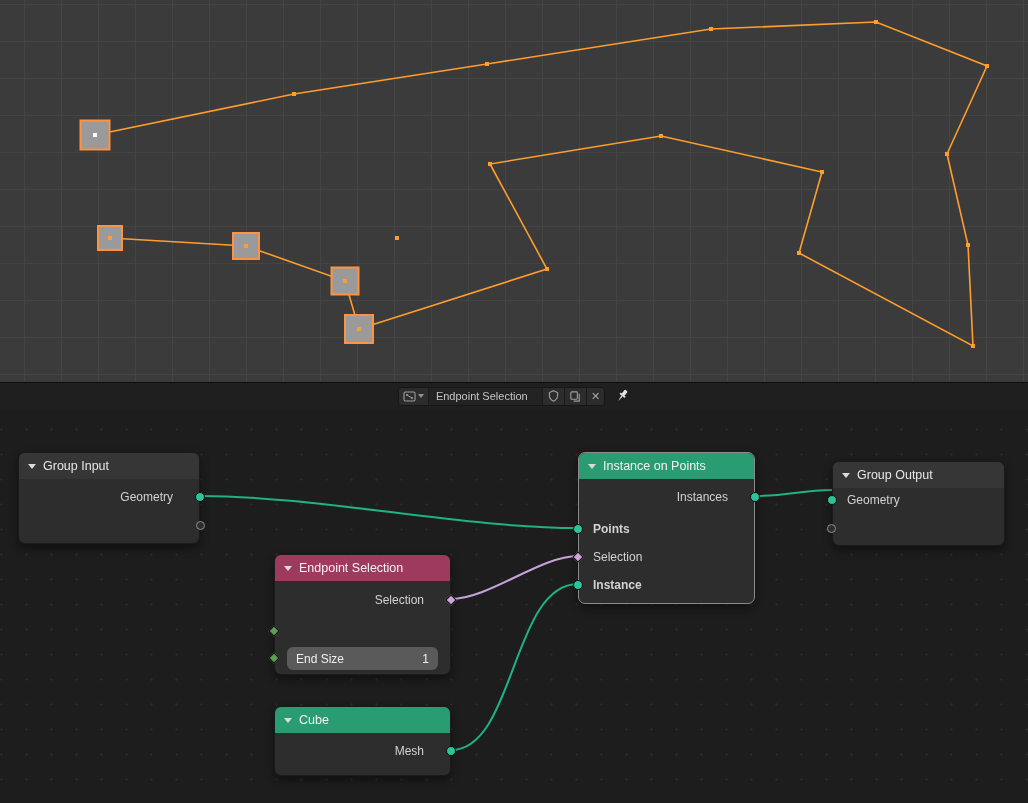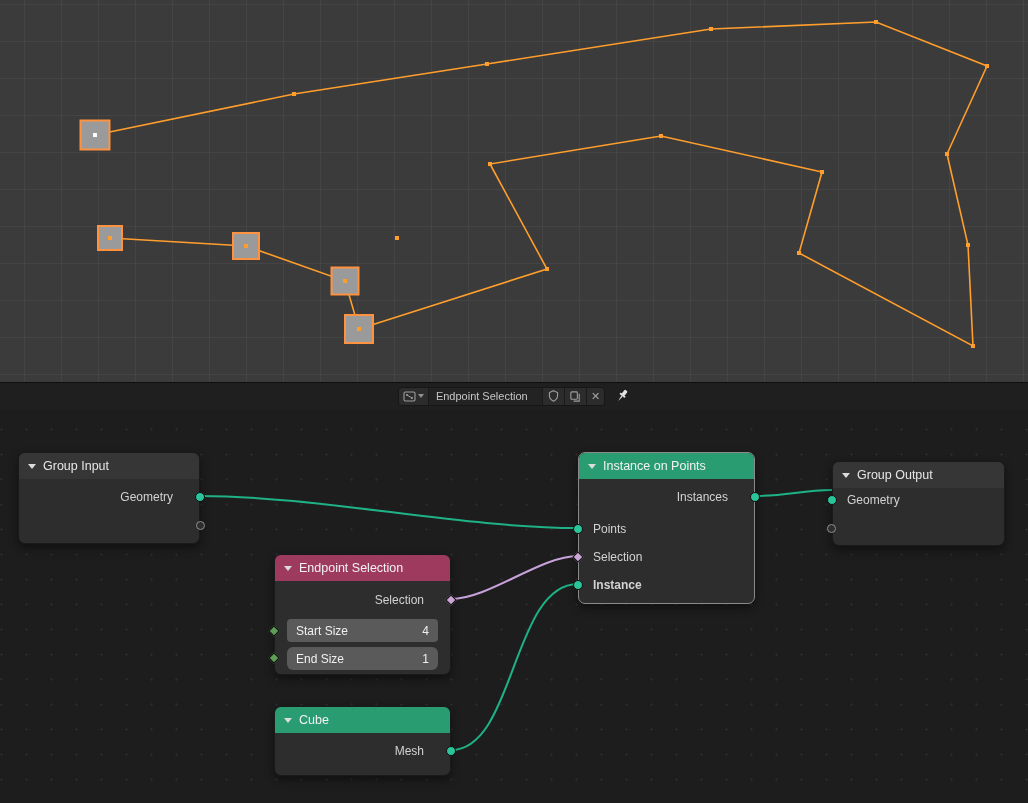--- a/index.html
+++ b/index.html
@@ -188,21 +188,21 @@
     <span class="socket right" style="top:39px;"></span>
     <span class="socket right virtual" style="top:68px;"></span>
   </div>
 
   <div class="node active" style="left:578px; top:43px; width:177px; height:152px;">
     <div class="node-header hdr-green">
       <span class="chev"></span>
       <span>Instance on Points</span>
     </div>
     <div class="row out" style="top:33px;margin-left:24px;">Instances</div>
-    <div class="row in" style="top:65px;">Points</div>
+    <div class="row in" style="top:65px;font-weight:bold;">Points</div>
     <div class="row in" style="top:93px;">Selection</div>
     <div class="row in" style="top:121px;font-weight:bold;">Instance</div>
     <span class="socket right" style="top:39px;"></span>
     <span class="socket left" style="top:71px;"></span>
     <span class="diamond bool left" style="top:100px;"></span>
     <span class="socket left" style="top:127px;"></span>
   </div>
 
   <div class="node" style="left:832px; top:43px; width:173px; height:85px;margin-top:9px;">
     <div class="node-header">
@@ -214,24 +214,20 @@
     <span class="socket left virtual" style="top:62px;"></span>
   </div>
 
   <div class="node" style="left:274px; top:145px; width:177px; height:121px;">
     <div class="node-header hdr-red">
       <span class="chev"></span>
       <span>Endpoint Selection</span>
     </div>
     <div class="row out" style="top:34px;">Selection</div>
     <span class="diamond bool right" style="top:41px;"></span>
-    <div class="field" style="top:64px;">
-      <span>Start Size</span>
-      <span>4</span>
-    </div>
     <div class="field" style="top:92px;border-radius:6px;">
       <span>End Size</span>
       <span>1</span>
     </div>
     <span class="diamond int left" style="top:72px;"></span>
     <span class="diamond int left" style="top:99px;"></span>
   </div>
 
   <div class="node" style="left:274px; top:297px; width:177px; height:70px;">
     <div class="node-header hdr-green">

